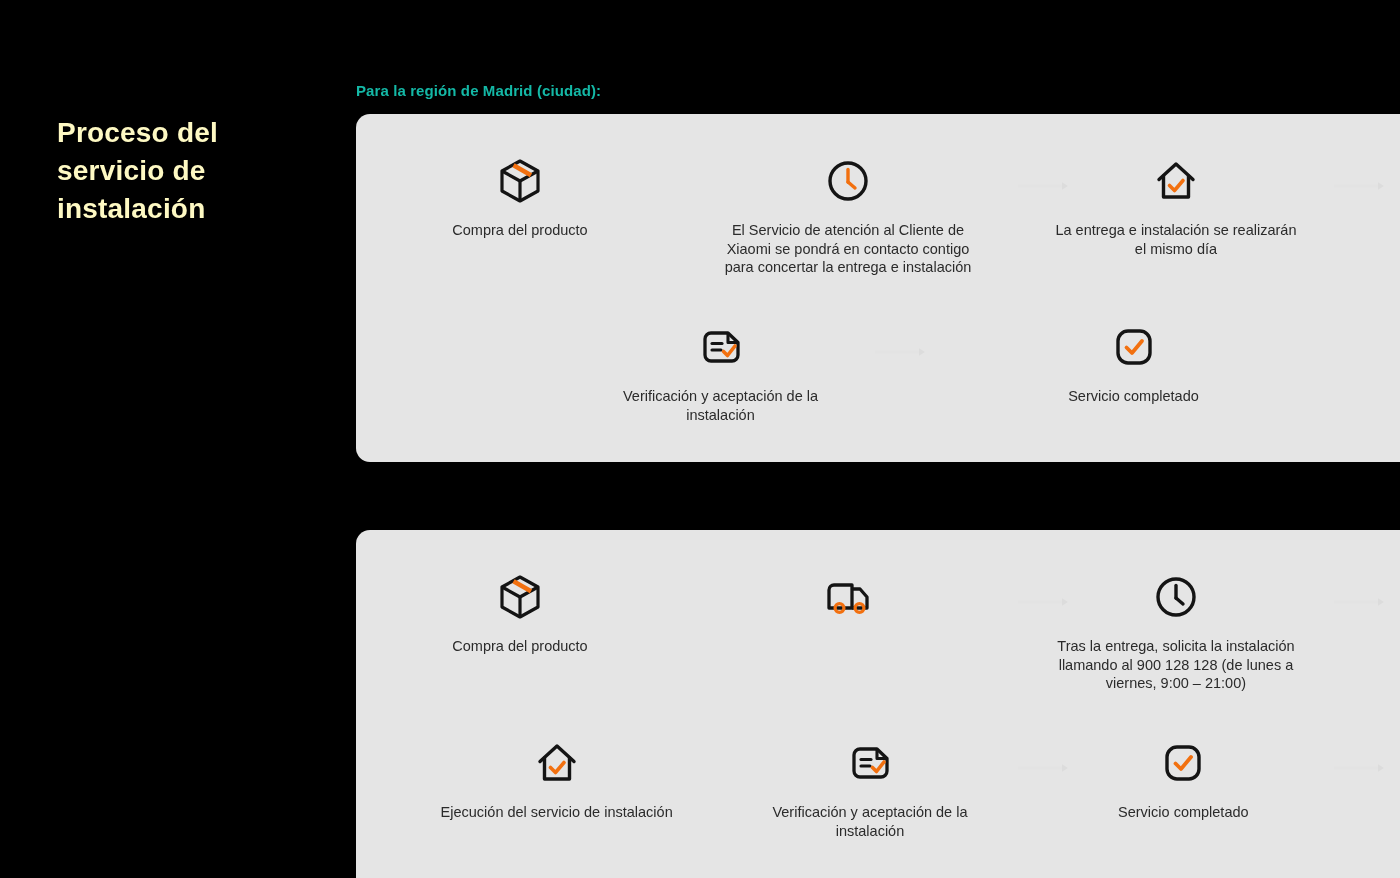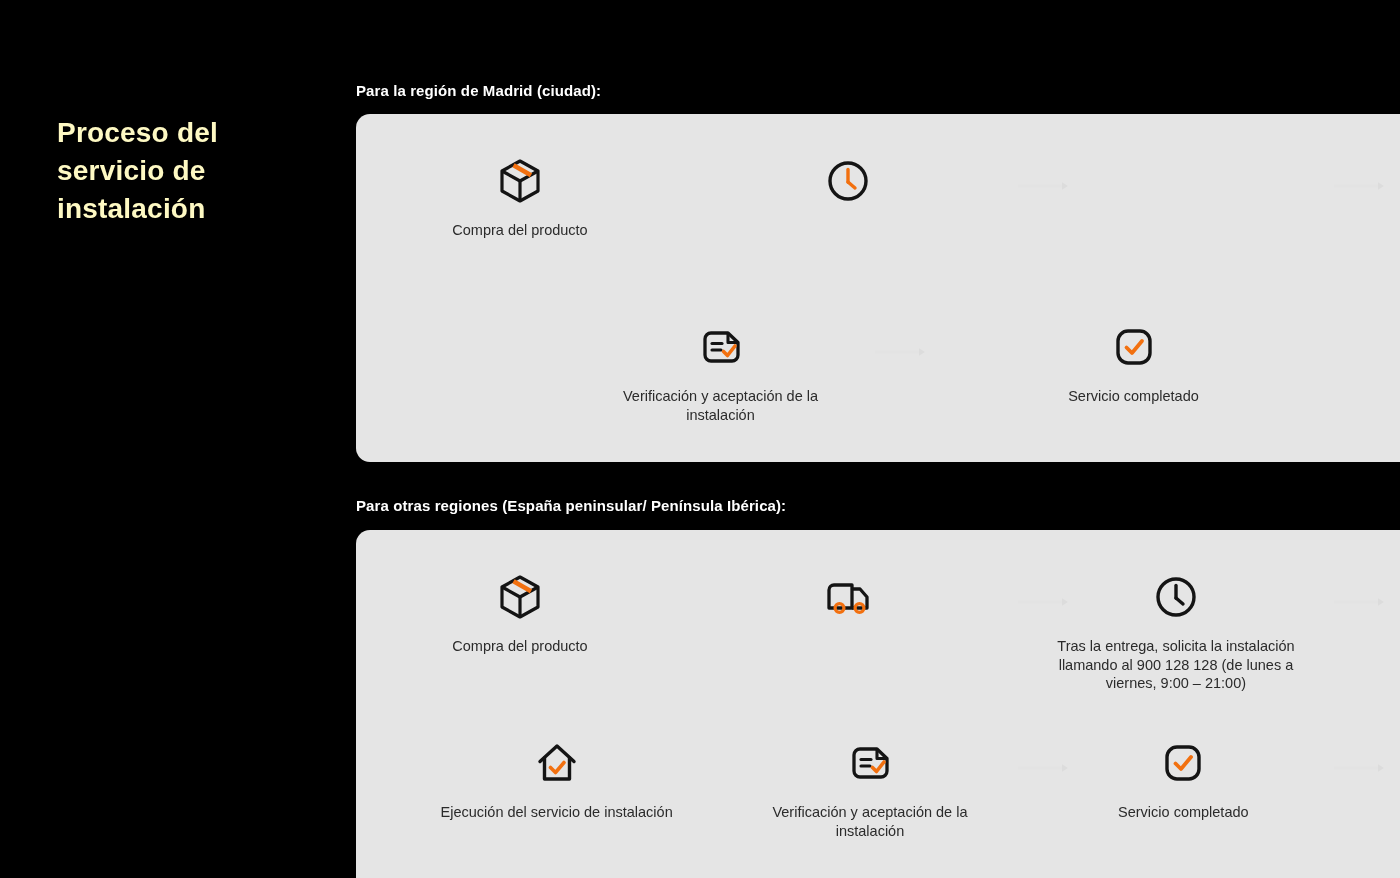--- a/index.html
+++ b/index.html
@@ -22,21 +22,21 @@
     color: #fef9c3;
     letter-spacing: 0.2px;
   }
 
   
   .section-heading {
     position: absolute;
     left: 356px;
     font-size: 15px;
     font-weight: 700;
-    color: #ffffff;
+    color: #14b8a6;
     letter-spacing: 0.1px;
     white-space: nowrap;
   }
   #heading-madrid { top: 82px; }
   #heading-other  { top: 497px; }
 
   
   .card {
     position: absolute;
     left: 356px;
@@ -123,22 +123,33 @@
       </div>
 
       <div class="step">
         <div class="step-icon">
           <svg width="52" height="52" viewBox="0 0 52 52" fill="none">
             <circle cx="26" cy="26" r="18" stroke="#141414" stroke-width="3.4"></circle>
             <path d="M26 14.5 L26 27" stroke="#F2700F" stroke-width="3.4" stroke-linecap="round"></path>
             <path d="M26 27 L33 33" stroke="#F2700F" stroke-width="3.4" stroke-linecap="round"></path>
           </svg>
         </div>
-      </div>
-
+        <div class="step-label">El Servicio de atención al Cliente de Xiaomi se pondrá en contacto contigo para concertar la entrega e instalación</div>
+      </div>
+
+      <div class="step">
+        <div class="step-icon">
+          <svg width="52" height="52" viewBox="0 0 52 52" fill="none">
+            <path d="M9 24.5 L26 9 L43 24.5" stroke="#141414" stroke-width="3.4" stroke-linecap="round" stroke-linejoin="round"></path>
+            <path d="M13.5 21 L13.5 42 L38.5 42 L38.5 21" stroke="#141414" stroke-width="3.4" stroke-linecap="round" stroke-linejoin="round"></path>
+            <path d="M19.5 30.5 L24.5 35.5 L33 25.5" stroke="#F2700F" stroke-width="3.6" stroke-linecap="round" stroke-linejoin="round"></path>
+          </svg>
+        </div>
+        <div class="step-label">La entrega e instalación se realizarán el mismo día</div>
+      </div>
 
       <div class="arrow arrow-1r1">
         <svg width="52" height="12" viewBox="0 0 52 12" fill="none">
           <path d="M0 6 L46 6" stroke="#e3e3e3" stroke-width="2.4"></path>
           <path d="M44 2.2 L50 6 L44 9.8" fill="#dcdcdc"></path>
         </svg>
       </div>
       <div class="arrow arrow-2r1">
         <svg width="52" height="12" viewBox="0 0 52 12" fill="none">
           <path d="M0 6 L46 6" stroke="#e3e3e3" stroke-width="2.4"></path>
@@ -174,21 +185,20 @@
 
       <div class="arrow" style="left:361px;">
         <svg width="52" height="12" viewBox="0 0 52 12" fill="none">
           <path d="M0 6 L46 6" stroke="#e3e3e3" stroke-width="2.4"></path>
           <path d="M44 2.2 L50 6 L44 9.8" fill="#dcdcdc"></path>
         </svg>
       </div>
     </div>
   </div>
 
-  <div class="section-heading" id="heading-other">Para otras regiones (España peninsular/ Península Ibérica):</div>
 
   <div class="card" id="card-other">
 
     <div class="steps-row row-1 row-wrap">
 
       <div class="step">
         <div class="step-icon">
           <svg width="52" height="52" viewBox="0 0 52 52" fill="none">
             <path d="M26 6 L44 16 L44 36 L26 46 L8 36 L8 16 Z" stroke="#141414" stroke-width="3.2" stroke-linejoin="round"></path>
             <path d="M8 16 L26 26 L44 16" stroke="#141414" stroke-width="3.2" stroke-linejoin="round"></path>

